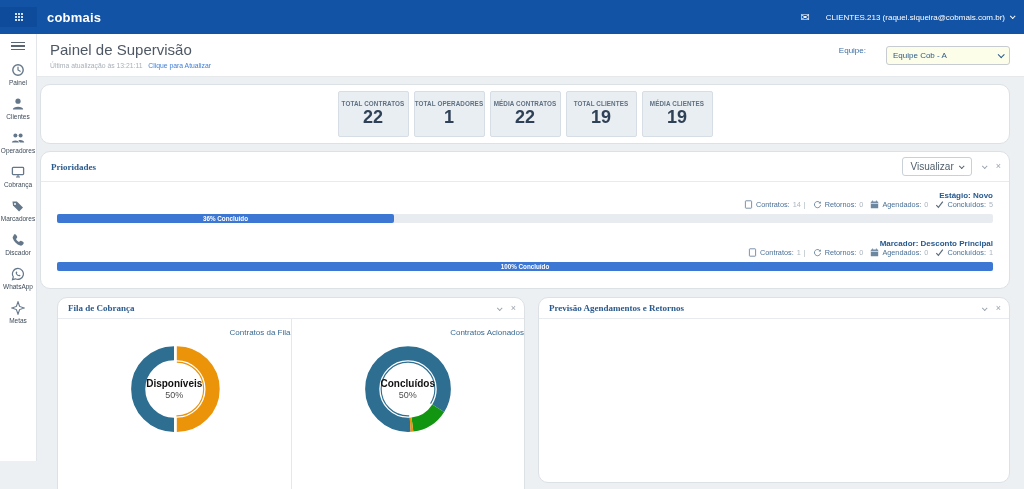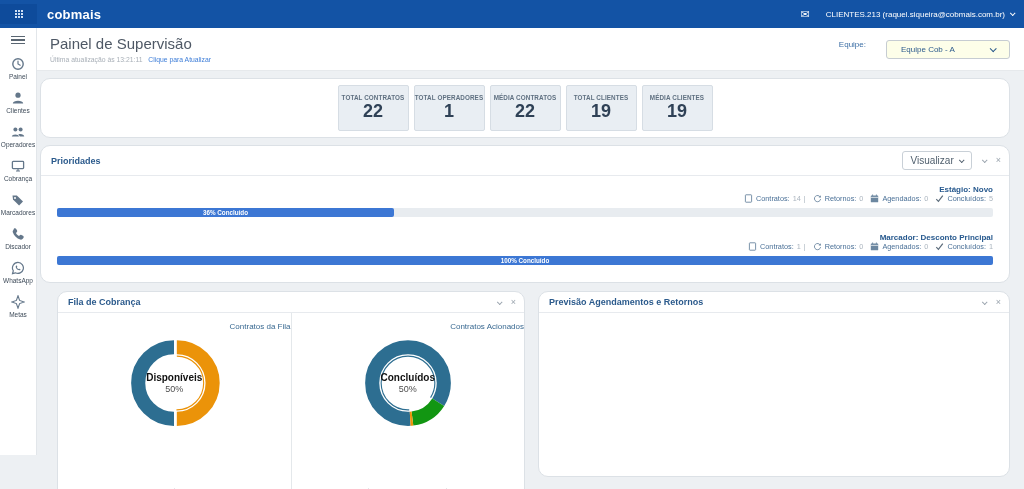--- a/index.html
+++ b/index.html
@@ -1,20 +1,20 @@
 <!DOCTYPE html>
 <html><head>
 <meta charset="utf-8">
 <style>
   * { margin:0; padding:0; box-sizing:border-box; }
   html,body { width:1024px; height:489px; overflow:hidden; }
   body { font-family:"Liberation Sans", sans-serif; background:#edf0f3; color:#333; }
 
   
-  .topbar { height:28px; background:#1353a5; display:flex; align-items:center; color:#fff; }
+  .topbar { height:34px; background:#1353a5; display:flex; align-items:center; color:#fff; }
   .grid-btn { width:37px; height:20px; background:#0e4b9b; display:flex; align-items:center; justify-content:center; cursor:pointer; }
   .grid-icon { display:grid; grid-template-columns:repeat(3,2px); grid-gap:1px; }
   .grid-icon i { width:2px; height:2px; background:#cfe0f5; display:block; }
   .logo { margin-left:10px; font-size:13px; font-weight:bold; letter-spacing:.2px; }
   .topbar .spacer { flex:1; }
   .mail { font-size:11px; margin-right:16px; cursor:pointer; line-height:1; }
   .user { font-size:8px; margin-right:10px; display:flex; align-items:center; gap:5px; cursor:pointer; }
   .chev { width:4px; height:4px; border-right:1.3px solid currentColor; border-bottom:1.3px solid currentColor; transform:rotate(45deg) translateY(-1px); display:inline-block; }
 
   
@@ -30,35 +30,35 @@
   .main { flex:1; display:flex; flex-direction:column; min-width:0; }
 
   
   .page-head { background:#fff; border-bottom:1px solid #e6e9ec; padding:7px 14px 7px 13px; display:flex; justify-content:space-between; align-items:center; }
   .page-title { font-size:15px; font-weight:400; color:#4e5865; }
   .page-sub { font-size:6.8px; margin-top:4px; }
   .page-sub .muted { color:#a9b0b8; }
   .page-sub a { color:#3e7ed8; text-decoration:none; margin-left:4px; cursor:pointer; }
   .team { display:flex; gap:20px; }
   .team-label { font-size:8px; color:#3b6ea5; }
-  .team-select { width:124px; height:19px; background:#fdfee9; border:1px solid #c6ccd2; border-radius:3px; display:flex; align-items:center; justify-content:space-between; padding:0 14px; cursor:pointer; }
+  .team-select { width:124px; height:19px; background:#fdfee9; border:1px solid #c6ccd2; border-radius:3px; display:flex; align-items:center; justify-content:space-between; padding:0 6px; cursor:pointer; }
   .team-select .val { font-size:8px; color:#2b5a8c; }
   .team-select .chev { color:#2b5a8c; width:5px; height:5px; }
 
   
   .content { flex:1; padding:7px 14px 0 3px; }
   .panel { background:#fff; border:1px solid #dce1e6; border-radius:10px; }
 
   .stats-panel { height:60px; display:flex; align-items:center; justify-content:center; gap:5px; margin-bottom:7px; }
   .stat { width:71px; height:46px; background:#e9eef3; border:1px solid #d6dde4; border-radius:2px; display:flex; flex-direction:column; align-items:center; justify-content:center; }
   .stat-label { font-size:6.3px; font-weight:bold; color:#5f7081; letter-spacing:.1px; }
   .stat-value { font-size:18px; font-weight:bold; color:#2f4156; line-height:1.1; margin-top:1px; }
 
   .panel-head { display:flex; align-items:center; justify-content:space-between; padding:5px 8px 5px 10px; border-bottom:1px solid #e7eaee; }
-  .panel-title { font-size:9px; font-weight:bold; color:#2b5a8c; }
+  .panel-title { font-size:9px; font-weight:bold; color:#2b5a8c;font-family:Liberation Serif, serif; }
   .head-ctrls { display:flex; align-items:center; gap:10px; }
   .btn-visualizar { display:flex; align-items:center; gap:5px; border:1px solid #c9d0d7; border-radius:3px; background:#fff; padding:3px 8px; font-size:10px; color:#51606e; cursor:pointer; }
   .btn-visualizar .chev { width:4px; height:4px; color:#51606e; }
   .mini { color:#9aa4ae; font-size:9px; line-height:1; cursor:pointer; }
   .mini .chev { width:4px; height:4px; }
 
   .prio-body { padding:9px 16px 17px; }
   .prio-row + .prio-row { margin-top:16px; }
   .prio-top { display:flex; justify-content:space-between; align-items:flex-end; margin-bottom:5px;flex-direction:column; }
   .prio-label { font-size:8px; font-weight:bold; color:#27598e; }

